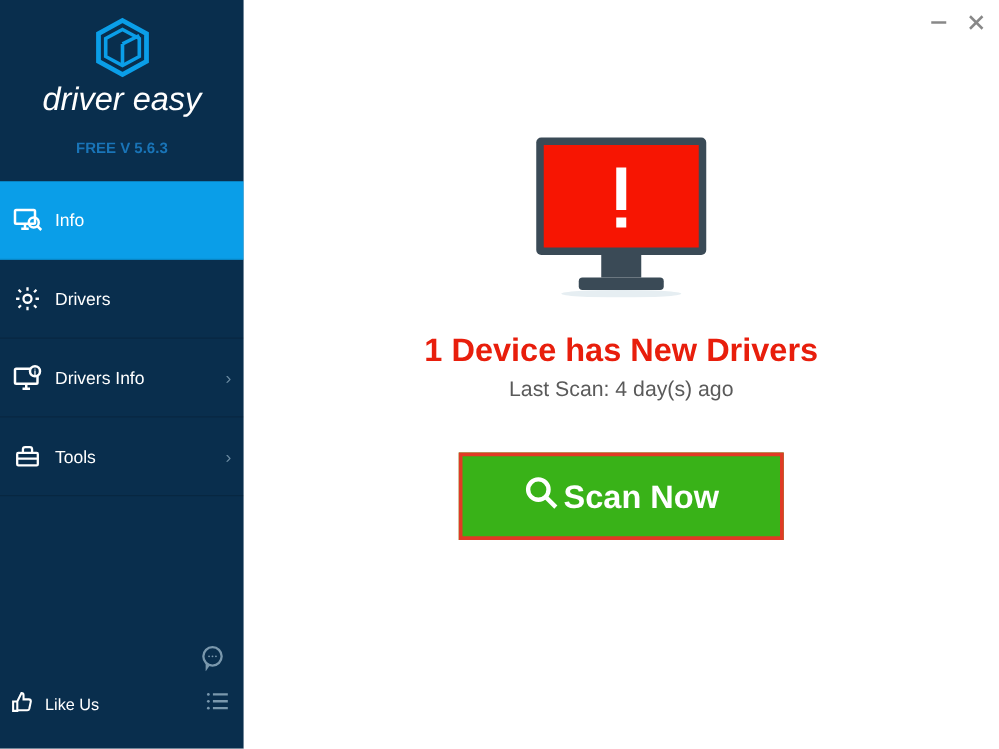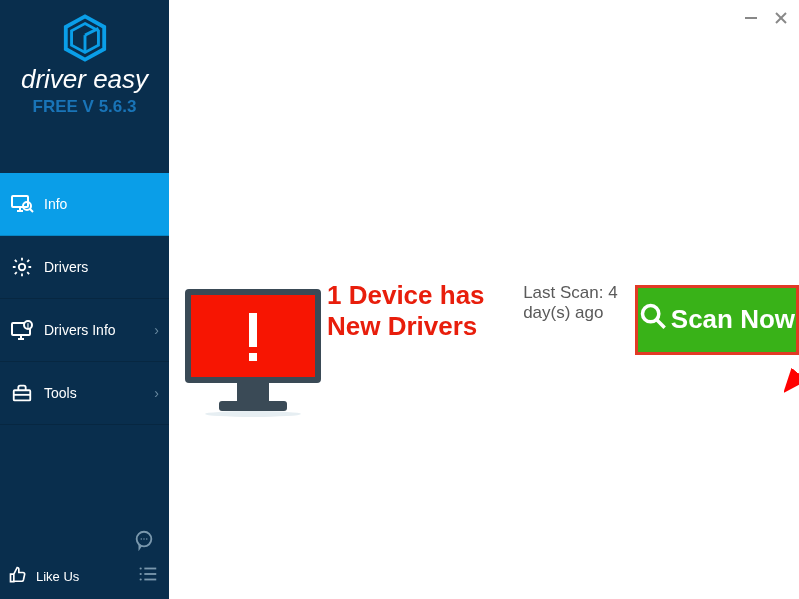--- a/index.html
+++ b/index.html
@@ -10,28 +10,27 @@
     overflow: hidden;
     background: #fff;
   }
   .app {
     display: flex;
     width: 100%;
     height: 100%;
     position: relative;
   }
   .sidebar {
-    width: 169px;
+    width: 195px;
     height: 100%;
     background: #092e4d;
     color: #fff;
     display: flex;
     flex-direction: column;
     position: relative;
-    gap: 36px;
   }
   .logo-block {
     display: flex;
     flex-direction: column;
     align-items: center;
     padding-top: 14px;
     padding-bottom: 10px;
   }
   .logo-hex {
     width: 48px;
@@ -39,24 +38,24 @@
   }
   .brand {
     font-size: 26px;
     font-style: italic;
     font-weight: 300;
     font-family: 'Trebuchet MS', Arial, sans-serif;
     margin-top: 2px;
     color: #fff;
   }
   .version {
-    font-size: 17px;
+    font-size: 12px;
     color: #1974b7;
     font-weight: bold;
-    margin-top: 2px;
+    margin-top: 16px;
   }
   .nav {
     display: flex;
     flex-direction: column;
     margin-top: 10px;
   }
   .nav-item {
     height: 63px;
     display: flex;
     align-items: center;
@@ -95,21 +94,21 @@
     display: flex;
     align-items: center;
     justify-content: center;
     border-radius: 4px;
     font-weight: bold;
     font-size: 15px;
     cursor: pointer;
   }
   .sidebar-bottom {
     position: absolute;
-    bottom: 0;
+    bottom: 12px;
     left: 0;
     right: 0;
     height: 68px;
     display: flex;
     flex-direction: column;
     justify-content: flex-end;
   }
   .bottom-row {
     display: flex;
     align-items: center;
@@ -123,22 +122,22 @@
     cursor: pointer;
   }
   .like-icon {
     margin-right: 8px;
   }
   .main {
     flex: 1;
     background: #fff;
     position: relative;
     display: flex;
-    align-items: center;
-    padding-left: 10px;
+    flex-direction: column;
+    align-items: center;
   }
   .window-controls {
     position: absolute;
     top: 8px;
     right: 8px;
     display: flex;
     gap: 10px;
   }
   .win-ctrl {
     width: 20px;

